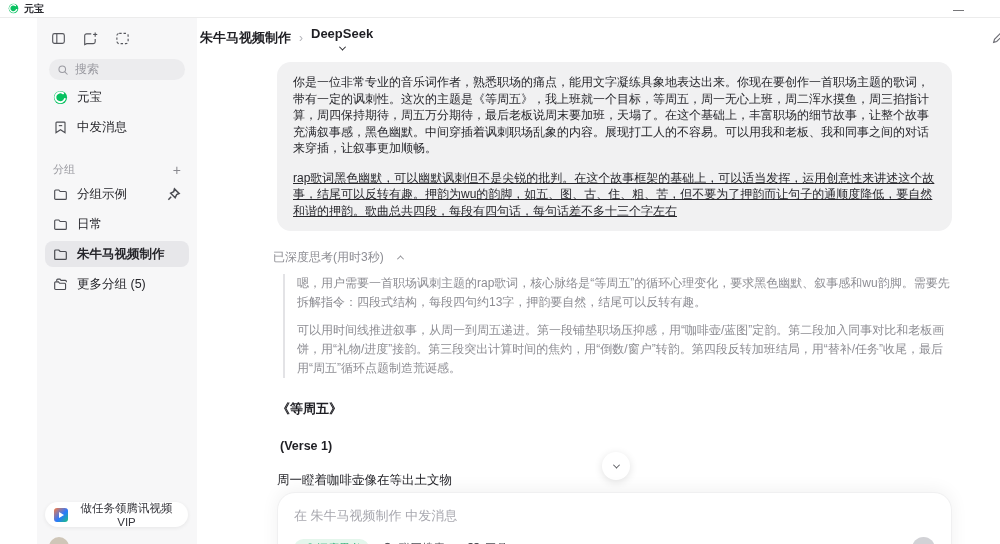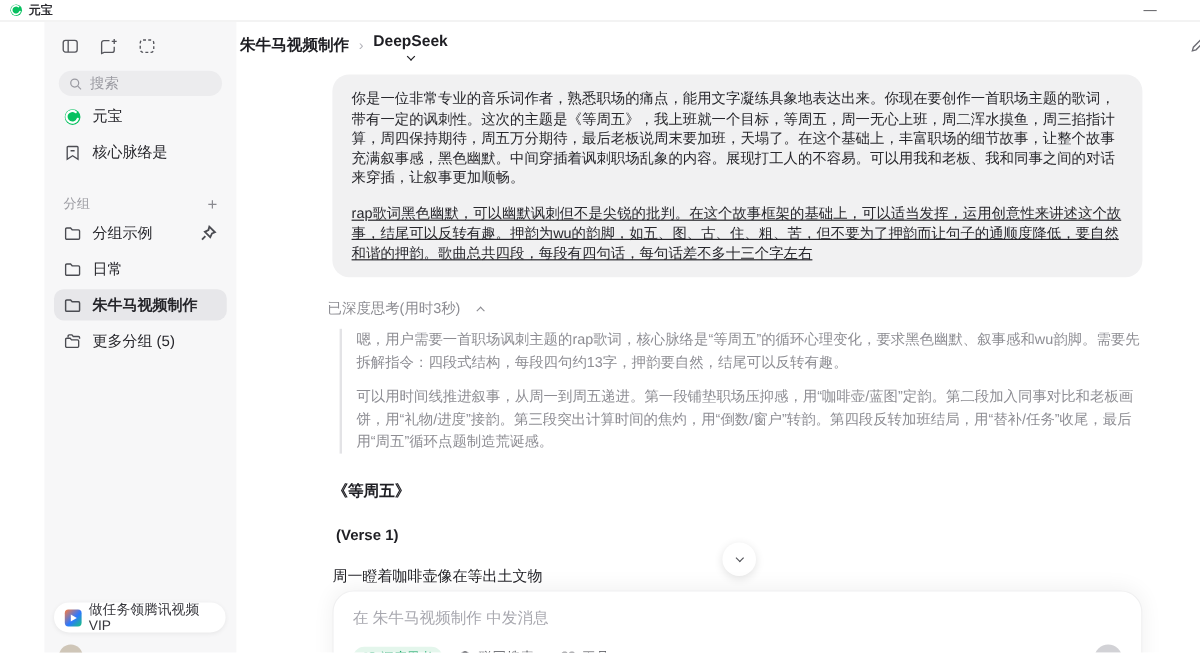--- a/index.html
+++ b/index.html
@@ -30,21 +30,21 @@
   .group-head { display:flex; align-items:center; justify-content:space-between;
     margin:22px 16px 2px 16px; font-size:11px; color:#9b9ba1; }
   .group-add { font-size:14px; color:#8a8a90; cursor:pointer; line-height:12px; }
   .pin { margin-left:auto; width:10px; height:10px; color:#b6b6bc; }
   .vip-pill { position:absolute; left:8px; bottom:17px; width:143px; height:25px; background:#fff;
     border-radius:13px; box-shadow:0 1px 4px rgba(0,0,0,.07); display:flex; align-items:center;
     gap:6px; padding:0 9px; cursor:pointer; }
   .vip-pill .vic { width:14px; height:14px; border-radius:3px; background:linear-gradient(135deg,#ff7a3c 0%,#2b78ff 55%,#19c37d 100%); position:relative; flex:0 0 auto; }
   .vip-pill .vic:after { content:""; position:absolute; left:5px; top:4px; border-left:5px solid #fff;
     border-top:3px solid transparent; border-bottom:3px solid transparent; }
-  .vip-pill span { font-size:11.5px; color:#36363c; }
+  .vip-pill span { font-size:11.5px; color:#36363c;text-align:center; }
   .avatar-partial { position:absolute; left:12px; bottom:-13px; width:20px; height:20px;
     border-radius:50%; background:#cfc6b8; }
 
   
   .main { position:absolute; top:18px; left:160px; right:0; bottom:0; background:#fff; }
   .topbar { height:40px; display:flex; align-items:center; padding-left:18px; gap:7px; position:relative; }
   .topbar .crumb-folder-icon { width:15px; height:15px; color:#2b2b30; }
   .crumb-name { font-size:13px; font-weight:700; color:#1e1e23; }
   .crumb-sep { font-size:12px; color:#b4b4ba; margin:0 1px; }
   .crumb-model { font-size:13px; font-weight:600; color:#1e1e23; cursor:pointer; display:flex; align-items:center; gap:5px;flex-direction:column; }
@@ -140,21 +140,21 @@
         <circle cx="8" cy="8" r="7" fill="#07c160"></circle>
         <path d="M10.8 3.6 A5.2 5.2 0 1 0 12.6 9.6" fill="none" stroke="#fff" stroke-width="2" stroke-linecap="round"></path>
       </svg>
       <span>元宝</span>
     </div>
     <div class="sb-item">
       <svg viewBox="0 0 16 16" fill="none" stroke="currentColor" stroke-width="1.2">
         <path d="M4 2.2h8a.8.8 0 0 1 .8.8v10.6L8 10.4l-4.8 3.2V3a.8.8 0 0 1 .8-.8z"></path>
         <path d="M6.2 6h3.6"></path>
       </svg>
-      <span>核心脉络是</span>
+      <span>中发消息</span>
     </div>
 
     <div class="group-head">
       <span>分组</span>
       <span class="group-add">+</span>
     </div>
 
     <div class="sb-item">
       <svg viewBox="0 0 16 16" fill="none" stroke="currentColor" stroke-width="1.2">
         <path d="M1.8 4.2a1 1 0 0 1 1-1h3.4l1.4 1.6h5.6a1 1 0 0 1 1 1v6.4a1 1 0 0 1-1 1H2.8a1 1 0 0 1-1-1z"></path>

